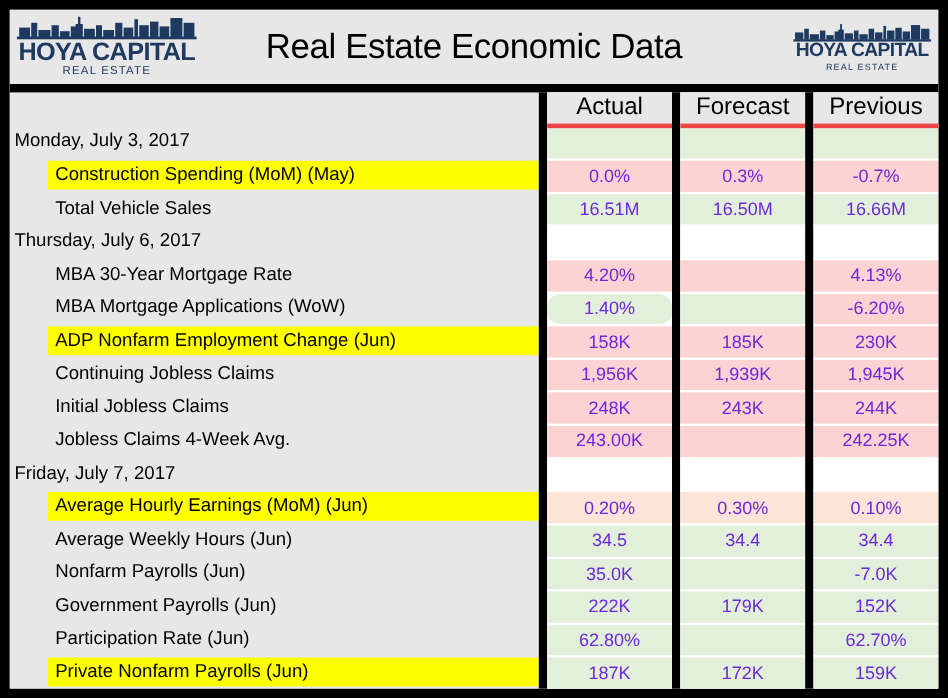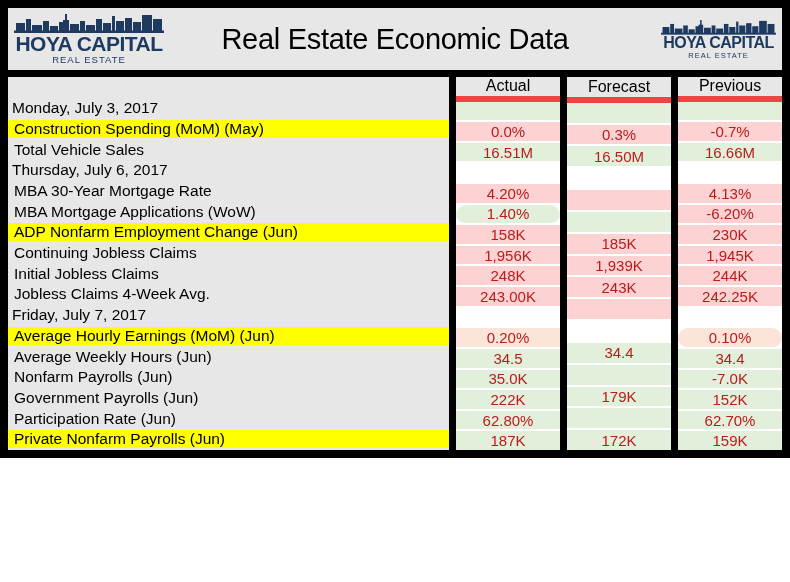--- a/index.html
+++ b/index.html
@@ -1,18 +1,18 @@
 <!DOCTYPE html>
 <html style="--background: #e7e7e7; --border: #000000; --navy: #1e3a60; --highlight: #ffff00; --green: #e2efda; --pink: #fcd2d3; --peach: #fce4d9; --white: #ffffff;"><head>
 <meta charset="utf-8">
 <style>
   * { margin:0; padding:0; box-sizing:border-box; }
   body { font-family:"Liberation Sans", sans-serif; background:#fff; }
   .frame{
-    width:790px; height:458px;
+    width:790px; height:582px;
     border:8px solid var(--border,#000);
     background:var(--background,#e7e7e7);
     display:flex; flex-direction:column;
     overflow:hidden;
   }
   
   .top{
     height:62px; flex:0 0 62px;
     display:flex; align-items:center; justify-content:space-between;
     position:relative; padding:0 6px;
@@ -32,32 +32,32 @@
   .logo-right .brand-tag{ font-size:7.5px; margin-top:1px;}
   .hdivider{ height:7px; flex:0 0 7px; background:var(--border,#000); }
   
   .grid{ flex:1; display:flex; }
   .label-col{ flex:1; display:flex; flex-direction:column; }
   .vbar{ width:7px; flex:0 0 7px; background:var(--border,#000); }
   .val-col{ width:104px; flex:0 0 104px; background:#fff; display:flex; flex-direction:column; }
   .col-header{
     flex:1; display:flex; align-items:center; justify-content:center;
     background:var(--background,#e7e7e7);
-    border-bottom:6px solid #ef4444;
-    font-size:16px; color:#000;
+    border-bottom:4px solid #ef4444;
+    font-size:20px; color:#000;
   }
   .label-header{ flex:1; }
   .vcell{
     flex:1; display:flex; align-items:center; justify-content:center;
-    font-size:15px; color:#b91c1c;
+    font-size:15px; color:#6d28d9;
     border-bottom:2px solid #fff;
   }
   .val-col .vcell:last-child{ border-bottom:none; }
   .lrow{ flex:1; display:flex; align-items:stretch; font-size:15.5px; color:#000; }
-  .lrow.item{ }
+  .lrow.item{ padding-left:32px; }
   .ltext{ flex:1; display:flex; align-items:center; padding-left:6px; }
   .lrow.date .ltext{ padding-left:4px; }
   .lrow.hl .ltext{ background:var(--highlight,#ffff00); margin:1.5px 0; }
 </style>
 </head>
 <body>
 
 <div class="frame">
 
   <div class="top">
@@ -207,41 +207,42 @@
         <div class="vcell" style="background: rgb(252, 210, 211);">0.3%</div>
         <div class="vcell" style="background: rgb(226, 239, 218);">16.50M</div>
         <div class="vcell" style="background: rgb(255, 255, 255);"></div>
         <div class="vcell" style="background: rgb(252, 210, 211);"></div>
         <div class="vcell" style="background: rgb(226, 239, 218);"></div>
         <div class="vcell" style="background: rgb(252, 210, 211);">185K</div>
         <div class="vcell" style="background: rgb(252, 210, 211);">1,939K</div>
         <div class="vcell" style="background: rgb(252, 210, 211);">243K</div>
         <div class="vcell" style="background: rgb(252, 210, 211);"></div>
         <div class="vcell" style="background: rgb(255, 255, 255);"></div>
+        <div class="vcell" style="background: rgb(252, 228, 217);">0.30%</div>
         <div class="vcell" style="background: rgb(226, 239, 218);">34.4</div>
         <div class="vcell" style="background: rgb(226, 239, 218);"></div>
         <div class="vcell" style="background: rgb(226, 239, 218);">179K</div>
         <div class="vcell" style="background: rgb(226, 239, 218);"></div>
         <div class="vcell" style="background: rgb(226, 239, 218);">172K</div>
       </div>
     <div class="vbar"></div>
     <div class="val-col" id="col-previous">
       <div class="col-header">Previous</div>
     <div class="vcell" style="background: rgb(226, 239, 218);"></div>
         <div class="vcell" style="background: rgb(252, 210, 211);">-0.7%</div>
         <div class="vcell" style="background: rgb(226, 239, 218);">16.66M</div>
         <div class="vcell" style="background: rgb(255, 255, 255);"></div>
         <div class="vcell" style="background: rgb(252, 210, 211);">4.13%</div>
         <div class="vcell" style="background: rgb(252, 210, 211);">-6.20%</div>
         <div class="vcell" style="background: rgb(252, 210, 211);">230K</div>
         <div class="vcell" style="background: rgb(252, 210, 211);">1,945K</div>
         <div class="vcell" style="background: rgb(252, 210, 211);">244K</div>
         <div class="vcell" style="background: rgb(252, 210, 211);">242.25K</div>
         <div class="vcell" style="background: rgb(255, 255, 255);"></div>
-        <div class="vcell" style="background: rgb(252, 228, 217); border-radius: 10px;">0.10%</div>
+        <div class="vcell" style="background: rgb(252, 228, 217);">0.10%</div>
         <div class="vcell" style="background: rgb(226, 239, 218);">34.4</div>
         <div class="vcell" style="background: rgb(226, 239, 218);">-7.0K</div>
         <div class="vcell" style="background: rgb(226, 239, 218);">152K</div>
         <div class="vcell" style="background: rgb(226, 239, 218);">62.70%</div>
         <div class="vcell" style="background: rgb(226, 239, 218);">159K</div>
       </div>
   </div>
 
 </div>
 

